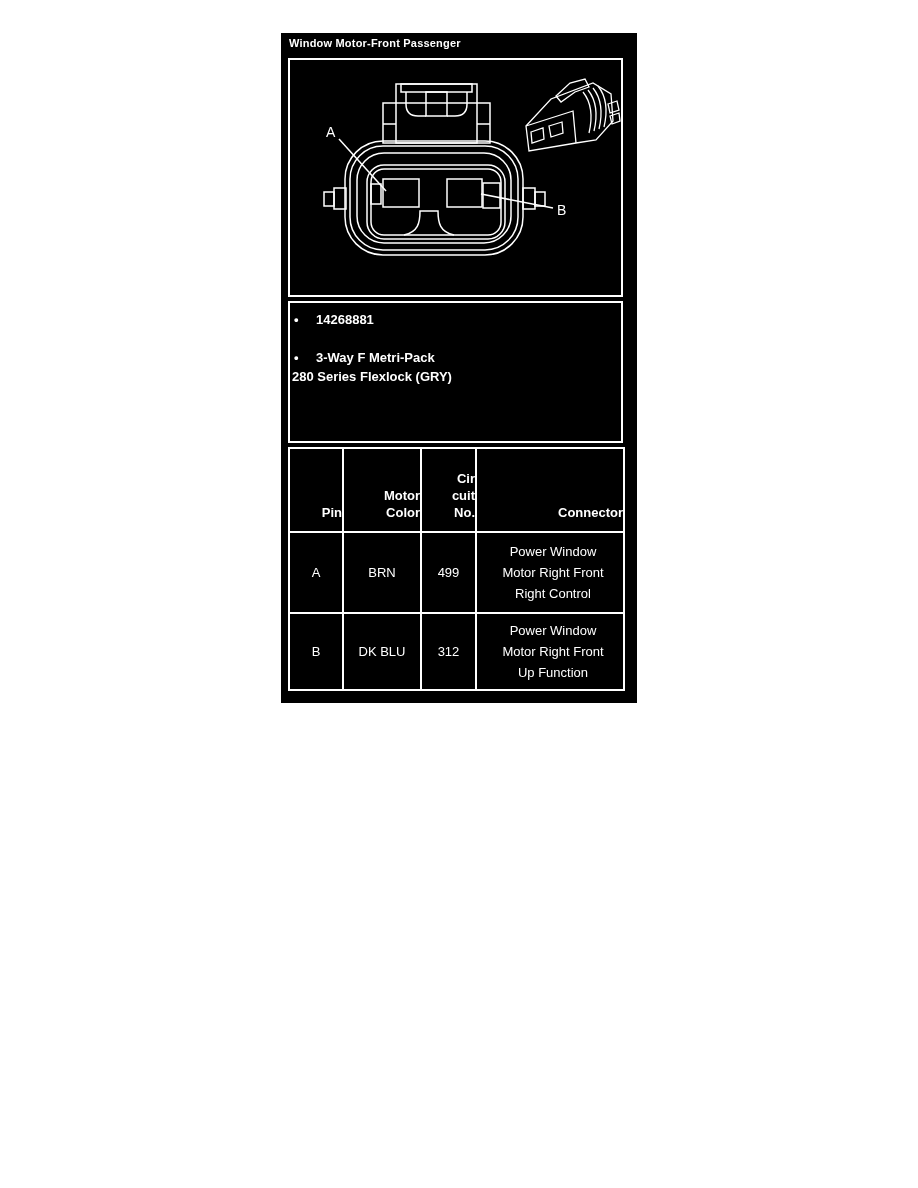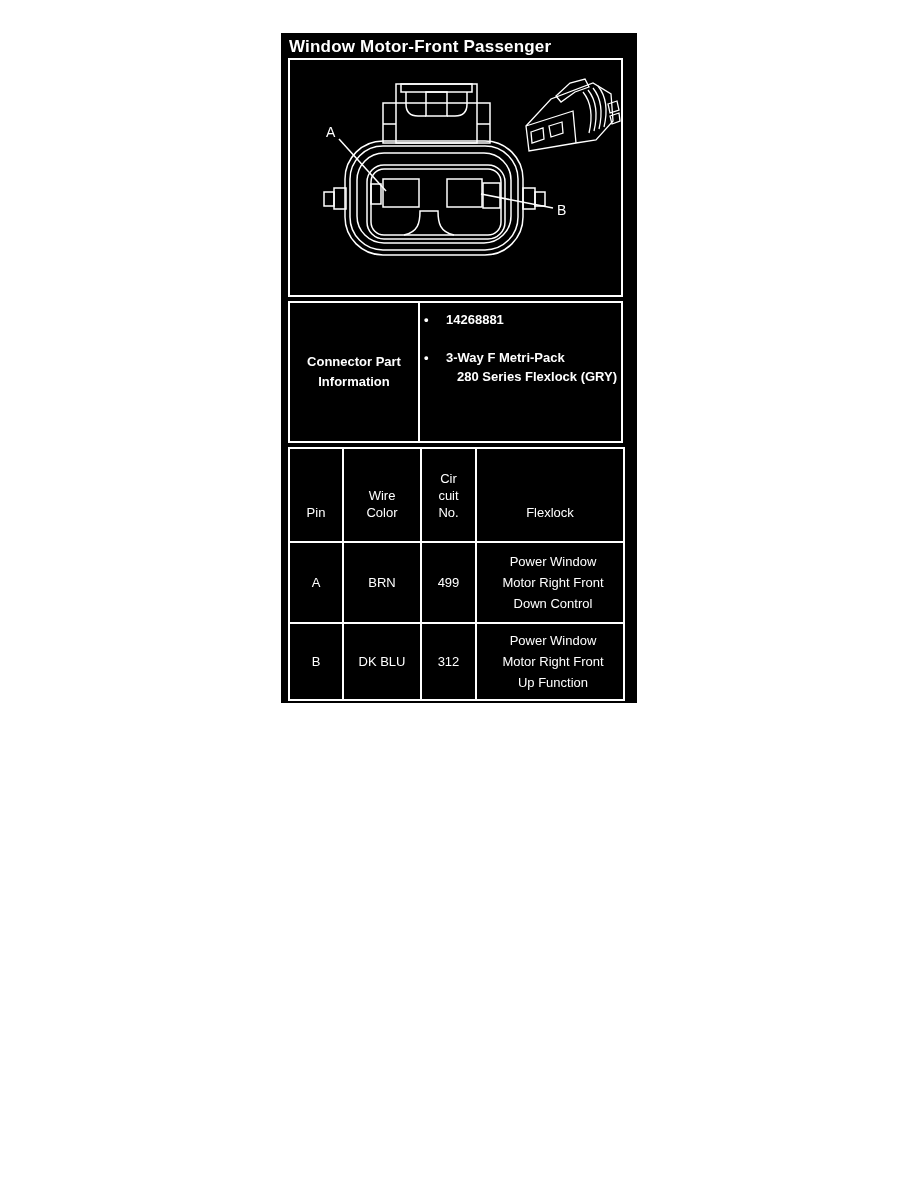--- a/index.html
+++ b/index.html
@@ -21,21 +21,21 @@
     top: 33px;
     width: 356px;
     height: 670px;
     background: #000000;
     color: #ffffff;
   }
   .panel-title {
     position: absolute;
     left: 8px;
     top: 4px;
-    font-size: 17px;
+    font-size: 11px;
     font-weight: bold;
     letter-spacing: 0.2px;
     white-space: nowrap;
   }
   .diagram-box {
     position: absolute;
     left: 7px;
     top: 25px;
     width: 335px;
     height: 239px;
@@ -78,43 +78,43 @@
     line-height: 19px;
   }
   .pi-item { display: flex; }
   .pi-item.gap { margin-top: 19px; }
   .pi-bullet {
     width: 24px;
     padding-left: 2px;
     box-sizing: border-box;
     flex: none;
   }
-  .pi-cont { padding-left: 0; text-align: right; }
+  .pi-cont { padding-left: 0; }
 
   
   .pin-table {
     position: absolute;
     left: 7px;
     top: 414px;
     width: 335px;
     border-collapse: collapse;
     table-layout: fixed;
     background: #000000;
     color: #ffffff;
     font-size: 13px;
   }
   .pin-table td, .pin-table th {
     border: 2px solid #ffffff;
     padding: 0;
   }
   .pin-table th {
-    font-weight: normal;
+    font-weight: bold;
     vertical-align: bottom;
-    text-align: center;
-    padding-bottom: 20px;
+    text-align: right;
+    padding-bottom: 10px;
     line-height: 17px;
     height: 72px;
   }
   .pin-table td {
     vertical-align: middle;
     text-align: center;
   }
   .row-a td { height: 79px; }
   .row-b td { height: 75px; }
   .fn-cell {
@@ -178,24 +178,20 @@
           <path d="M320,56 L329,53 L330,61 L322,64 Z"></path>
         </g>
         <g fill="#ffffff" font-size="14" font-family="Liberation Sans, sans-serif" stroke="none">
           <text x="36" y="77">A</text>
           <text x="267" y="155">B</text>
         </g>
       </svg>
     </div>
 
     <div class="part-info">
-      <div class="part-info-left">
-        <div>Connector Part</div>
-        <div>Information</div>
-      </div>
       <div class="part-info-right">
         <div class="pi-item">
           <span class="pi-bullet">•</span>
           <span>14268881</span>
         </div>
         <div class="pi-item gap">
           <span class="pi-bullet">•</span>
           <span>3-Way F Metri-Pack</span>
         </div>
         <div class="pi-cont">280 Series Flexlock (GRY)</div>
@@ -208,40 +204,40 @@
           <col style="width:78px">
           <col style="width:55px">
           <col style="width:148px">
       </colgroup>
       <tbody>
           <tr>
         <th>
           <div>Pin</div>
         </th>
         <th>
-          <div>Wire</div>
+          <div>Motor</div>
           <div>Color</div>
         </th>
         <th>
           <div>Cir</div>
           <div>cuit</div>
           <div>No.</div>
         </th>
         <th>
-          <div>Flexlock</div>
+          <div>Connector</div>
         </th>
       </tr>
       <tr class="row-a">
         <td>A</td>
         <td>BRN</td>
         <td>499</td>
         <td class="fn-cell">
           <div>Power Window</div>
           <div>Motor Right Front</div>
-          <div>Down Control</div>
+          <div>Right Control</div>
         </td>
       </tr>
       <tr class="row-b">
         <td>B</td>
         <td>DK BLU</td>
         <td>312</td>
         <td class="fn-cell">
           <div>Power Window</div>
           <div>Motor Right Front</div>
           <div>Up Function</div>

